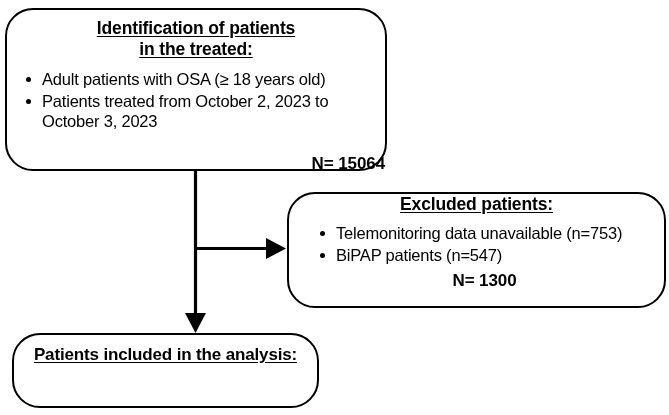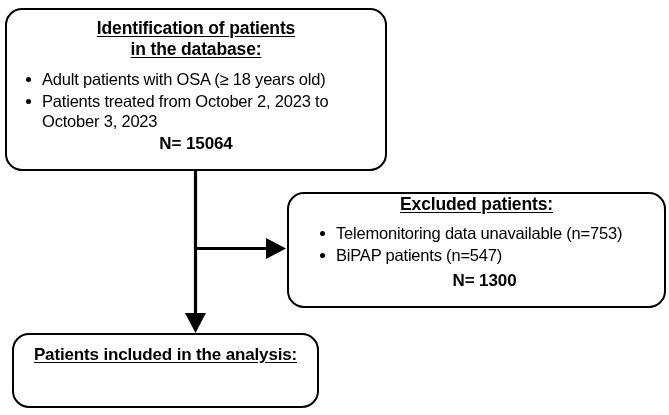--- a/index.html
+++ b/index.html
@@ -22,21 +22,21 @@
     top: 0;
     width: 669px;
     height: 415px;
   }
 
   .node {
     position: absolute;
     box-sizing: border-box;
     background: #ffffff;
     border: 2.5px solid #000000;
-    border-radius: 17px;
+    border-radius: 28px;
   }
 
   
   #node-identification {
     left: 5px;
     top: 8px;
     width: 382px;
     height: 163px;
   }
   
@@ -105,21 +105,22 @@
     background: #000000;
   }
 
   .node-count {
     text-align: center;
     font-weight: bold;
     font-size: 17px;
     letter-spacing: -0.1px;
   }
   #node-identification .node-count {
-    margin-top: 2px;
+    margin-top: 22px;
+    text-align: right;
   }
   #node-excluded .node-count {
     margin-top: 6px;
     margin-left: 16px;
   }
   #node-included .node-count {
     margin-top: 5px;
   }
 
   #connectors {
@@ -143,21 +144,21 @@
     <polygon points="195.5,333 185,313 206,313" fill="#000000"></polygon>
 
     <line x1="195.5" y1="248.5" x2="274" y2="248.5" stroke="#000000" stroke-width="3.2"></line>
 
     <polygon points="286,248.5 266,238 266,259" fill="#000000"></polygon>
   </svg>
 
   <div class="node" id="node-identification">
     <div class="node-title">
       <div>Identification of patients</div>
-      <div>in the database:</div>
+      <div>in the treated:</div>
     </div>
     <ul class="bullet-list">
       <li>Adult patients with OSA (≥ 18 years old)</li>
       <li>Patients treated from October 2, 2023 to October 3, 2023</li>
     </ul>
     <div class="node-count">N= 15064</div>
   </div>
 
   <div class="node" id="node-excluded">
     <div class="node-title">

